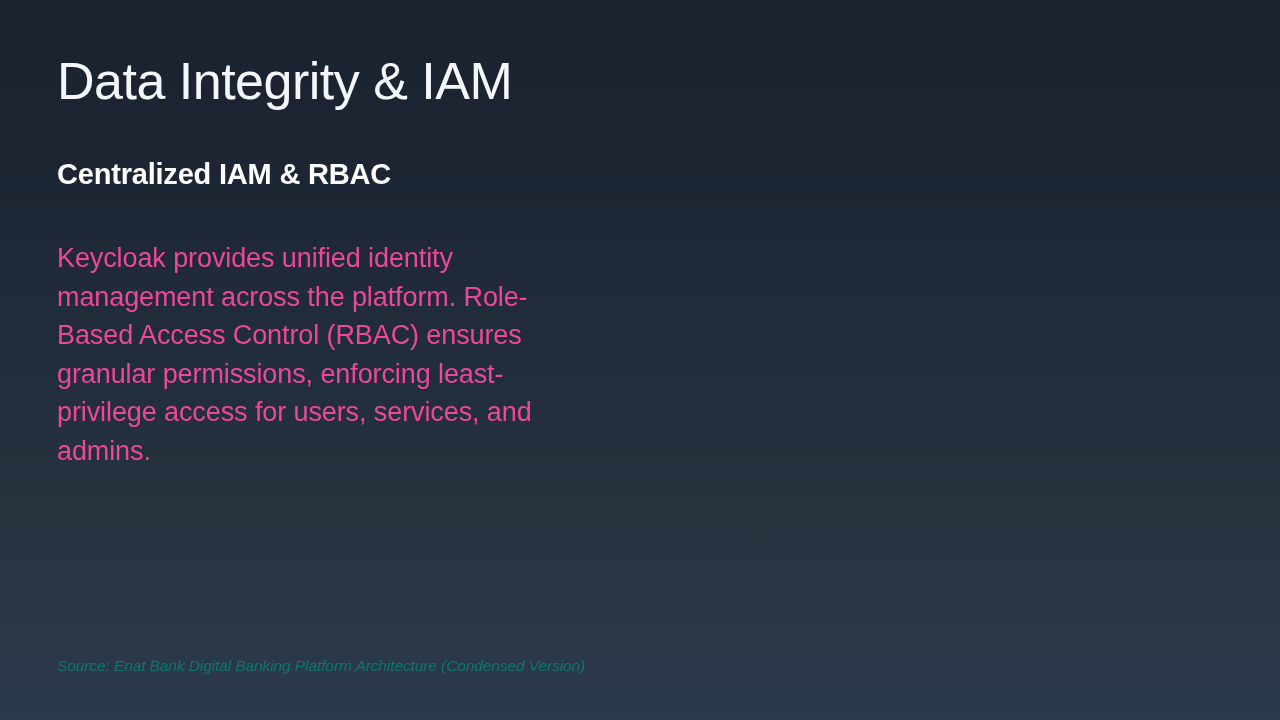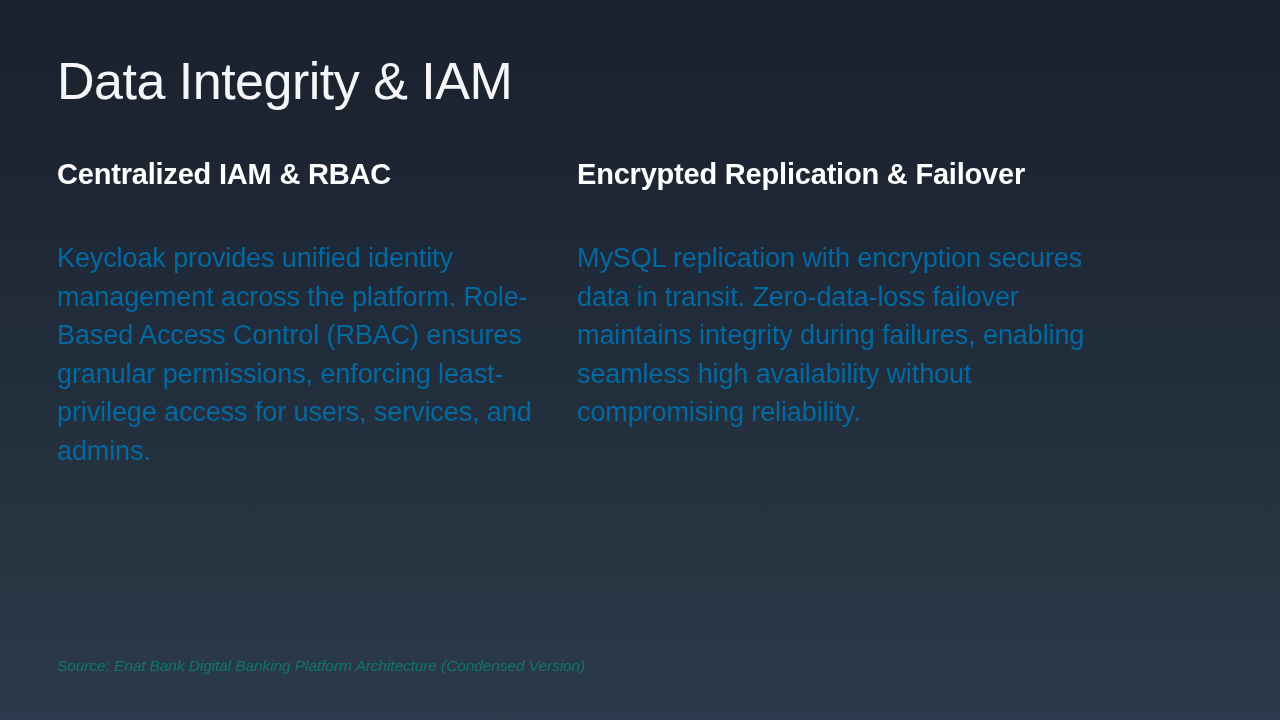--- a/index.html
+++ b/index.html
@@ -64,21 +64,21 @@
     color: #ffffff;
     margin: 0 0 4px 0;
   }
 
   .column-body {
     margin-top: 42px;
     font-size: 27px;
     font-weight: 400;
     line-height: 1.43;
     letter-spacing: -0.1px;
-    color: #0369a1;
+    color: #ec4899;
   }
 
   
   .column.right .column-body {
     margin-top: 42px;
   }
 
   .col-left-heading { max-width: 520px; }
   .col-right-heading { max-width: 460px; }
 
@@ -103,21 +103,19 @@
   <h1 class="slide-title">Data Integrity &amp; IAM</h1>
 
   <div class="columns">
 
     <div class="column left">
       <h2 class="column-heading col-left-heading">Centralized IAM &amp; RBAC</h2>
       <p class="column-body">Keycloak provides unified identity management across the platform. Role-Based Access Control (RBAC) ensures granular permissions, enforcing least-privilege access for users, services, and admins.</p>
     </div>
 
     <div class="column right">
-      <h2 class="column-heading col-right-heading">Encrypted Replication &amp; Failover</h2>
-      <p class="column-body">MySQL replication with encryption secures data in transit. Zero-data-loss failover maintains integrity during failures, enabling seamless high availability without compromising reliability.</p>
     </div>
 
   </div>
 
   <div class="source-note">Source: Enat Bank Digital Banking Platform Architecture (Condensed Version)</div>
 
 </div>
 
 </body></html>

